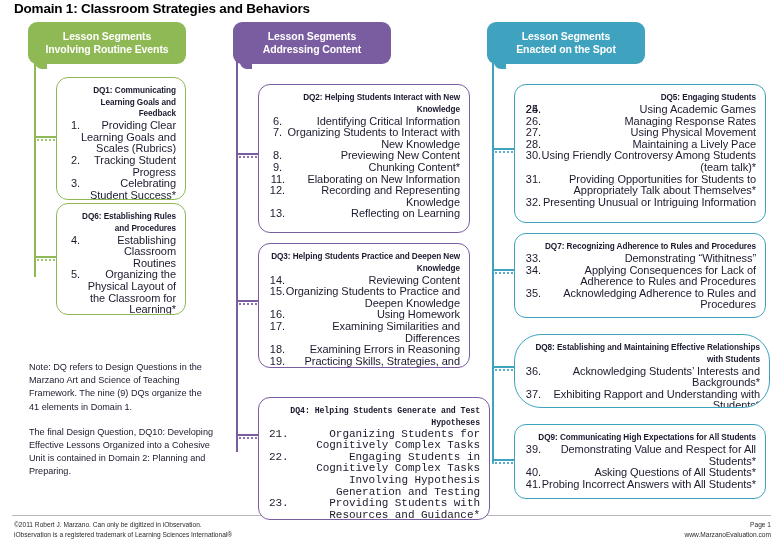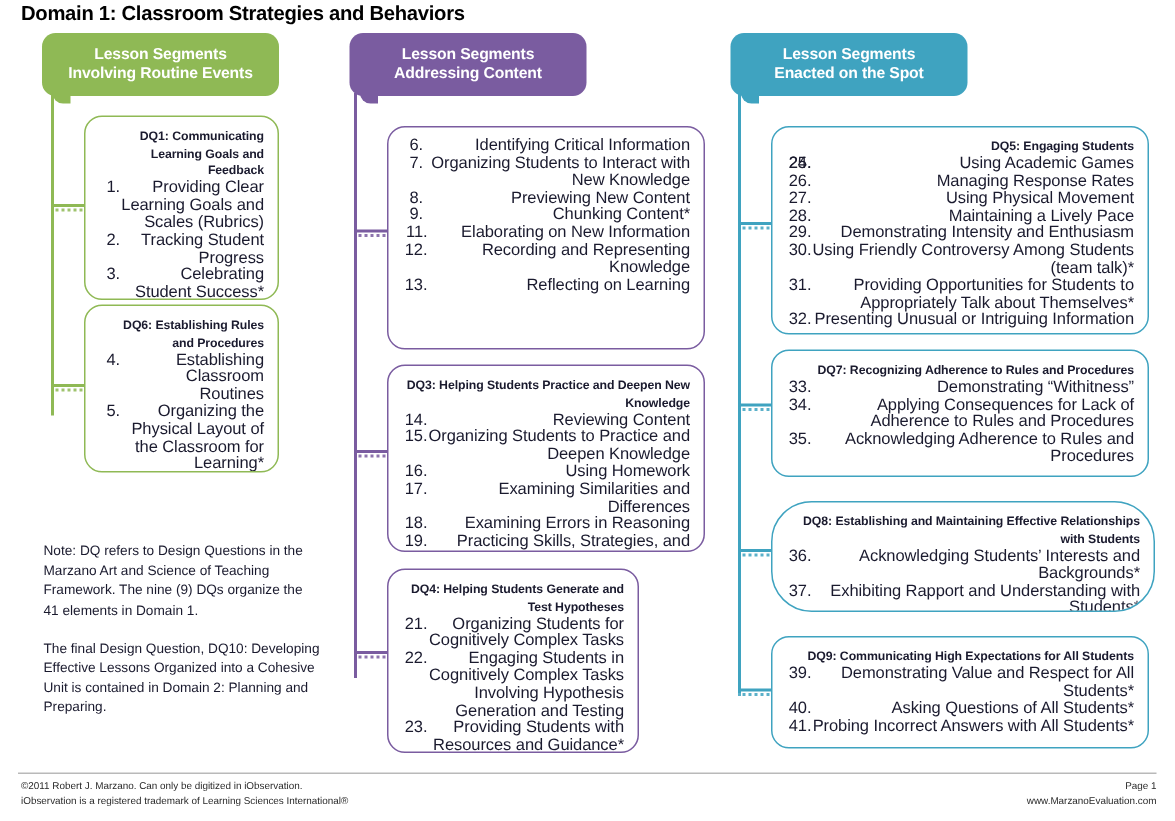--- a/index.html
+++ b/index.html
@@ -141,21 +141,21 @@
   .green  { border: 1.6px solid #8fb955; }
   .purple { border: 1.6px solid #7a5ca0; }
   .blue   { border: 1.6px solid #3fa3c0; }
 
   
   #card-dq1 { left: 56px;  top: 77px;  width: 130px; height: 123px; }
   #card-dq6 { left: 56px;  top: 203px; width: 130px; height: 112px; }
 
   #card-dq2 { left: 258px; top: 84px;  width: 212px; height: 149px; }
   #card-dq3 { left: 258px; top: 243px; width: 212px; height: 125px; }
-  #card-dq4 { left: 258px; top: 379px; width: 168px; height: 123px; }
+  #card-dq4 { left: 258px; top: 397px; width: 232px; height: 123px; font-family: Liberation Mono, monospace; }
 
   #card-dq5 { left: 514px; top: 84px;  width: 252px; height: 139px; }
   #card-dq7 { left: 514px; top: 233px; width: 252px; height: 85px; }
   #card-dq8 { left: 514px; top: 334px; width: 256px; height: 74px; border-radius: 27px; }
   #card-dq9 { left: 514px; top: 424px; width: 252px; height: 75px; }
 
   
   .note-block {
     position: absolute;
     left: 29px;
@@ -259,20 +259,21 @@
       <div class="card-title">DQ6: Establishing Rules and Procedures</div>
       <ul class="card-list">
         <li><span class="num">4.</span><span>Establishing Classroom Routines</span></li>
         <li><span class="num">5.</span><span>Organizing the Physical Layout of the Classroom for Learning*</span></li>
       </ul>
     </div>
   </div>
 
   <div class="card purple" id="card-dq2">
     <div class="card-body">
+      <div class="card-title">DQ2: Helping Students Interact with New Knowledge</div>
       <ul class="card-list">
         <li><span class="num">6.</span><span>Identifying Critical Information</span></li>
         <li><span class="num">7.</span><span>Organizing Students to Interact with New Knowledge</span></li>
         <li><span class="num">8.</span><span>Previewing New Content</span></li>
         <li><span class="num">9.</span><span>Chunking Content*</span></li>
         <li class="wide"><span class="num">11.</span><span>Elaborating on New Information</span></li>
         <li class="wide"><span class="num">12.</span><span>Recording and Representing Knowledge</span></li>
         <li class="wide"><span class="num">13.</span><span>Reflecting on Learning</span></li>
       </ul>
     </div>
@@ -306,21 +307,20 @@
 
   <div class="card blue" id="card-dq5">
     <div class="card-body">
       <div class="card-title">DQ5: Engaging Students</div>
       <ul class="card-list">
         <li class="wide"><span class="num">24.</span></li>
         <li class="wide"><span class="num">25.</span><span>Using Academic Games</span></li>
         <li class="wide"><span class="num">26.</span><span>Managing Response Rates</span></li>
         <li class="wide"><span class="num">27.</span><span>Using Physical Movement</span></li>
         <li class="wide"><span class="num">28.</span><span>Maintaining a Lively Pace</span></li>
-        <li class="wide"><span class="num">29.</span><span>Demonstrating Intensity and Enthusiasm</span></li>
         <li class="wide"><span class="num">30.</span><span>Using Friendly Controversy Among Students (team talk)*</span></li>
         <li class="wide"><span class="num">31.</span><span>Providing Opportunities for Students to Appropriately Talk about Themselves*</span></li>
         <li class="wide"><span class="num">32.</span><span>Presenting Unusual or Intriguing Information</span></li>
       </ul>
     </div>
   </div>
 
   <div class="card blue" id="card-dq7">
     <div class="card-body">
       <div class="card-title">DQ7: Recognizing Adherence to Rules and Procedures</div>

